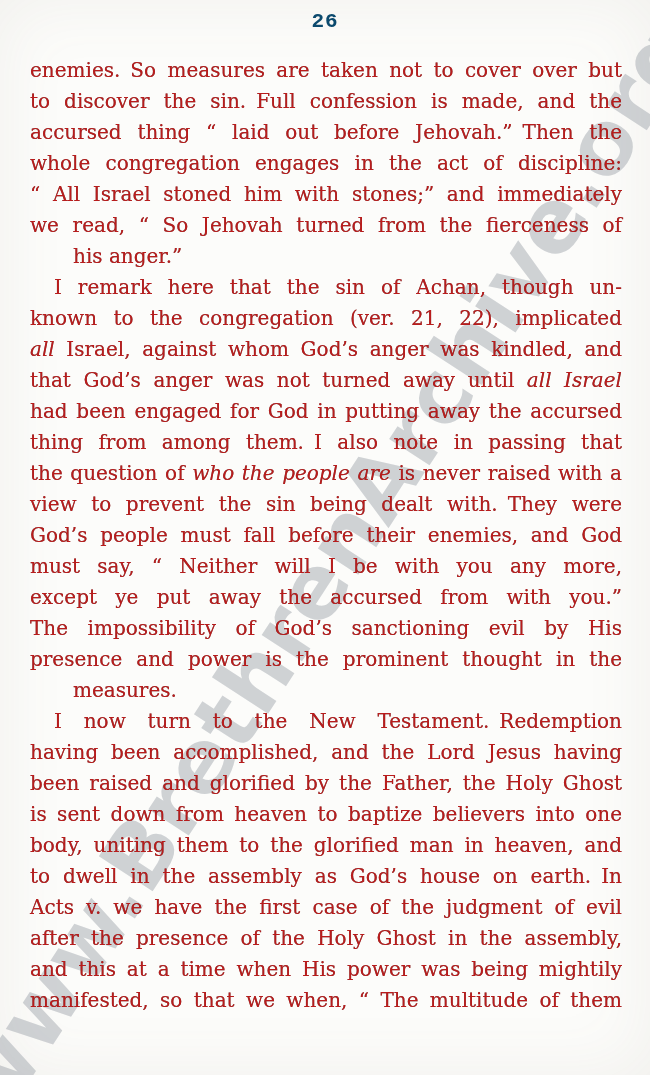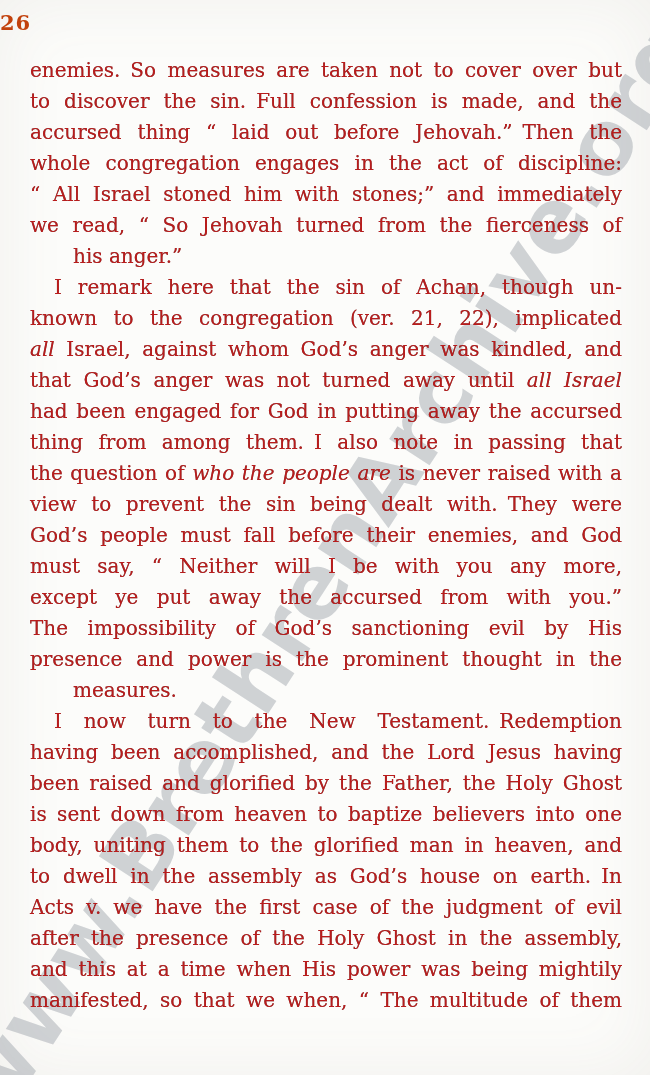--- a/index.html
+++ b/index.html
@@ -14,25 +14,27 @@
     background: #fcfcfa;
     overflow: hidden;
     box-shadow: inset 0 0 70px rgba(110,105,95,0.08);
     font-family: "DejaVu Serif", "Liberation Serif", serif;
   }
   .page-number {
     position: absolute;
     top: 10px;
     left: 0;
     right: 0;
+    text-align: center;
     font-size: 21px;
     font-weight: bold;
     letter-spacing: 1px;
-    color: #c2410c;
+    color: #0c4a6e;
     z-index: 2;
+    font-family: Liberation Mono, monospace;
   }
   .watermark {
     position: absolute;
     left: 50%;
     top: 53%;
     transform: translate(-50%, -50%) rotate(-57deg);
     transform-origin: center center;
     font-family: "DejaVu Sans", "Liberation Sans", sans-serif;
     font-weight: bold;
     font-size: 88px;

